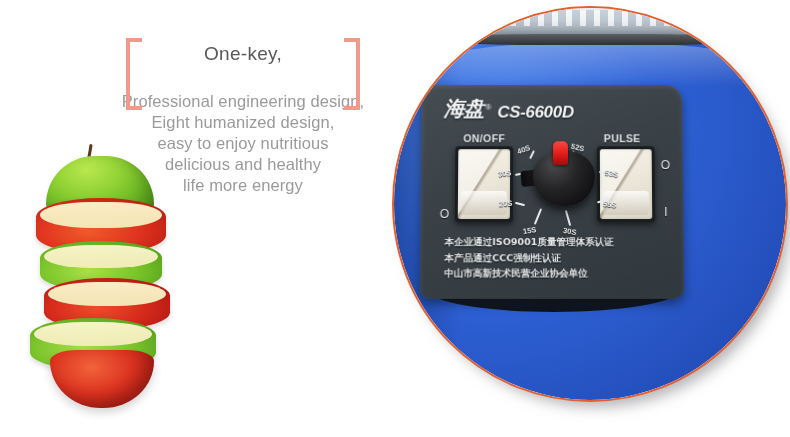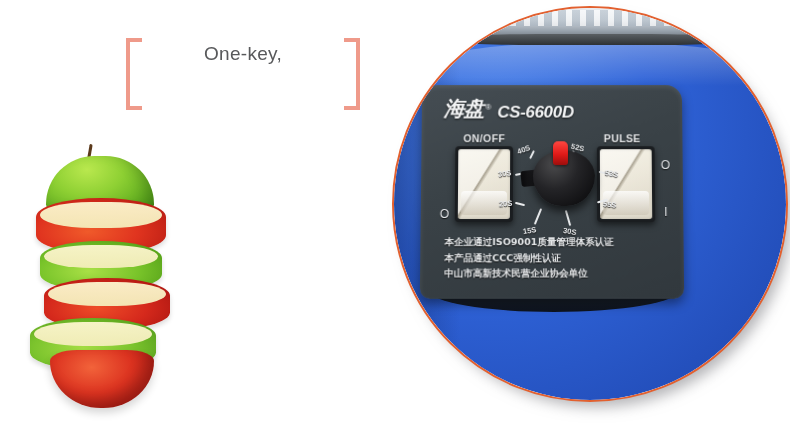--- a/index.html
+++ b/index.html
@@ -442,20 +442,27 @@
   </div>
 
   <div id="copy-block">
 
     <div id="headline-wrap">
       <span class="bracket left"></span>
       <span class="bracket right"></span>
       <div class="headline-line">One-key,</div>
     </div>
 
+    <div id="body-copy">
+      <div>Professional engineering design,</div>
+      <div>Eight humanized design,</div>
+      <div>easy to enjoy nutritious</div>
+      <div>delicious and healthy</div>
+      <div>life more energy</div>
+    </div>
 
   </div>
 
   <div id="photo-circle">
     <div id="photo-inner">
 
       <div id="blender-body"></div>
       <div id="body-left-shade"></div>
       <div id="body-top-hi"></div>
       <div id="jar-sliver"></div>

